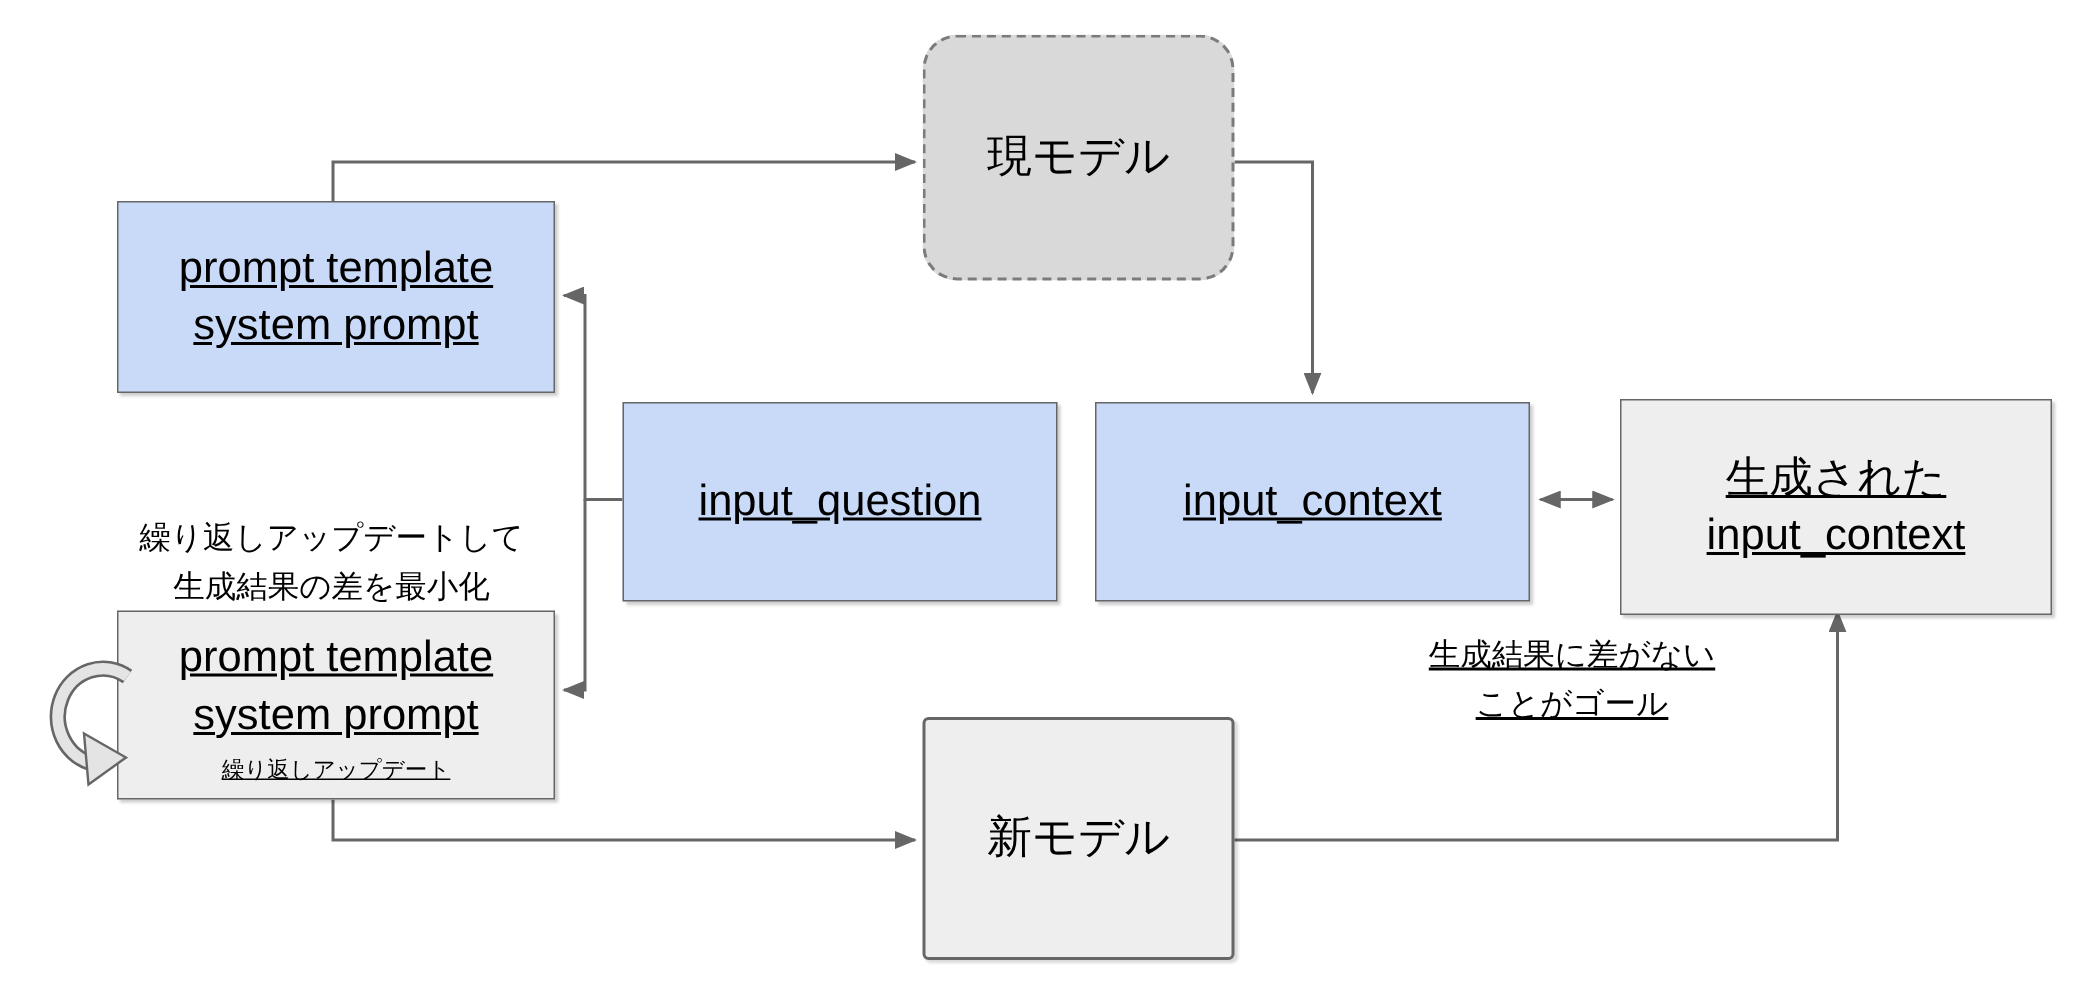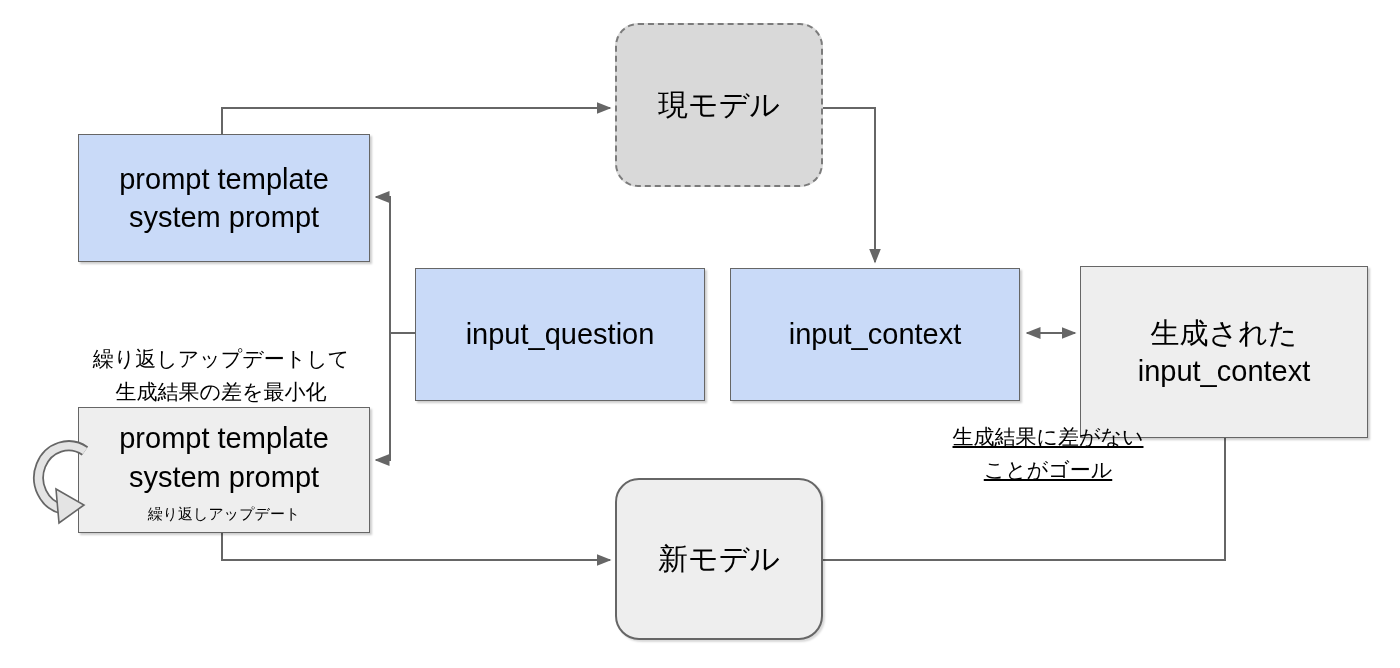--- a/index.html
+++ b/index.html
@@ -14,25 +14,26 @@
   }
   .connectors{position:absolute;left:0;top:0;z-index:1;}
   .node{
     position:absolute;z-index:2;box-sizing:border-box;
     display:flex;flex-direction:column;align-items:center;justify-content:center;
     text-align:center;
   }
   .rect{
     border:1.6px solid var(--border);
     box-shadow:2px 2px 2px rgba(0,0,0,0.2);
+    text-decoration:underline;
   }
   .blue{background:var(--node-blue);}
   .graylight{background:var(--node-gray-light);}
   .rounded{
-    border:2px solid var(--border);border-radius:24px;
+    border:2px solid var(--border);border-radius:4px;
     background:var(--node-gray-light);
     box-shadow:2px 2px 2px rgba(0,0,0,0.15);
   }
   .dashed{
     border:2.4px dashed #7b7b7b;border-radius:23px;
     background:var(--node-gray-dark);box-shadow:none;
   }
   .label{font-size:29px;line-height:1.32;white-space:pre-line;}
   .label.jp{font-size:30px;}
   .sublabel{font-size:15px;line-height:1.2;margin-top:9px;white-space:pre-line;}
@@ -40,21 +41,21 @@
     position:absolute;z-index:2;font-size:21px;line-height:1.55;
     text-align:center;white-space:pre-line;
   }
   .loop-svg{position:absolute;left:20px;top:435px;z-index:3;}
 
   
   #n-current{left:615px;top:23px;width:208px;height:164px;}
   #n-prompt-top{left:78px;top:134px;width:292px;height:128px;}
   #n-question{left:415px;top:268px;width:290px;height:133px;text-align:center;}
   #n-context{left:730px;top:268px;width:290px;height:133px;}
-  #n-generated{left:1080px;top:266px;width:288px;height:172px;}
+  #n-generated{left:1080px;top:266px;width:288px;height:144px;}
   #n-prompt-bottom{left:78px;top:407px;width:292px;height:126px;padding-top:2px;}
   #n-new{left:615px;top:478px;width:208px;height:162px;}
   #ann-iterate{left:66px;top:343px;width:310px;}
   #ann-goal{left:898px;top:421px;width:300px;text-decoration:underline;}
 </style>
 </head>
 <body>
 
 <div class="canvas">
 

